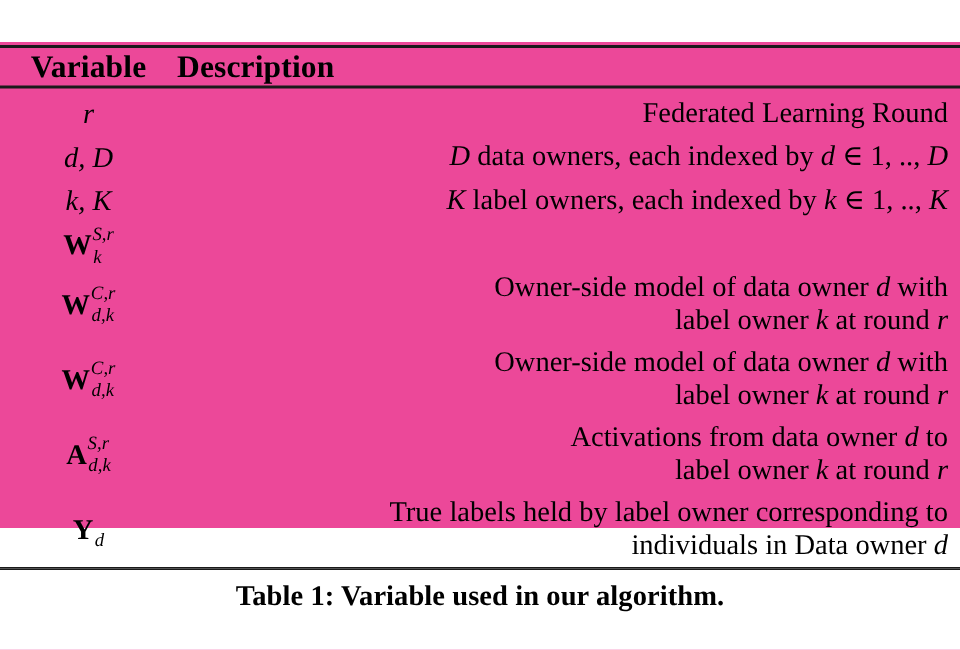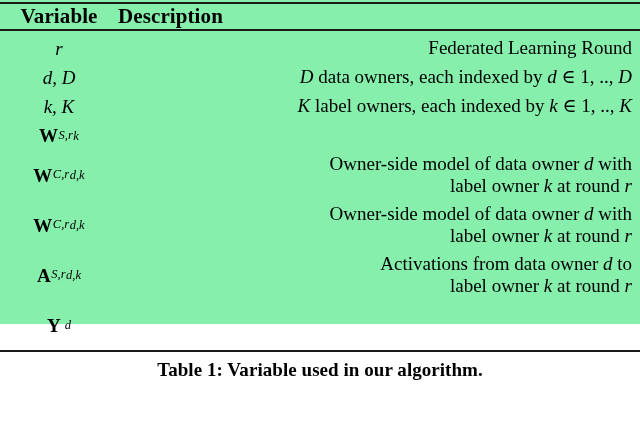--- a/index.html
+++ b/index.html
@@ -14,21 +14,22 @@
     color: #000000;
     overflow: hidden;
   }
 
   .table-figure {
     width: 640px;
     height: 324px;
     box-sizing: border-box;
     display: flex;
     flex-direction: column;
-    background: #86efac;
+    background: #ec4899;
+    margin-top: 28px;
   }
 
   
   .rule-top {
     width: 100%;
     height: 0;
     border-top: 2.2px solid #1a1a1a;
     margin-top: 2px;
   }
   .rule-double {
@@ -105,21 +106,21 @@
   
   .mi {            
     font-style: italic;
   }
   .mb {            
     font-weight: bold;
     font-style: normal;
   }
   .msubsup {
     display: inline-flex;
-    flex-direction: row;
+    flex-direction: column;
     align-items: flex-start;
     vertical-align: middle;
     line-height: 1;
     margin-left: 0.5px;
   }
   .msup, .msub {
     font-size: 0.66em;
     font-style: italic;
     line-height: 1;
   }
@@ -247,20 +248,24 @@
       <div class="trow two-line">
         <div class="cell-var">
           <span class="mathbox">
             <span class="mb">Y</span>
             <span class="msubsup">
               <span class="msup">&nbsp;</span>
               <span class="msub">d</span>
             </span>
           </span>
         </div>
+        <div class="cell-desc">
+          <span class="desc-line">True labels held by label owner corresponding to</span>
+          <span class="desc-line">individuals in Data owner <span class="mi">d</span></span>
+        </div>
       </div>
     </div>
 
   <div class="rule-bottom"></div>
 
   <div class="caption">Table 1: Variable used in our algorithm.</div>
 
 </div>
 
 </body></html>

